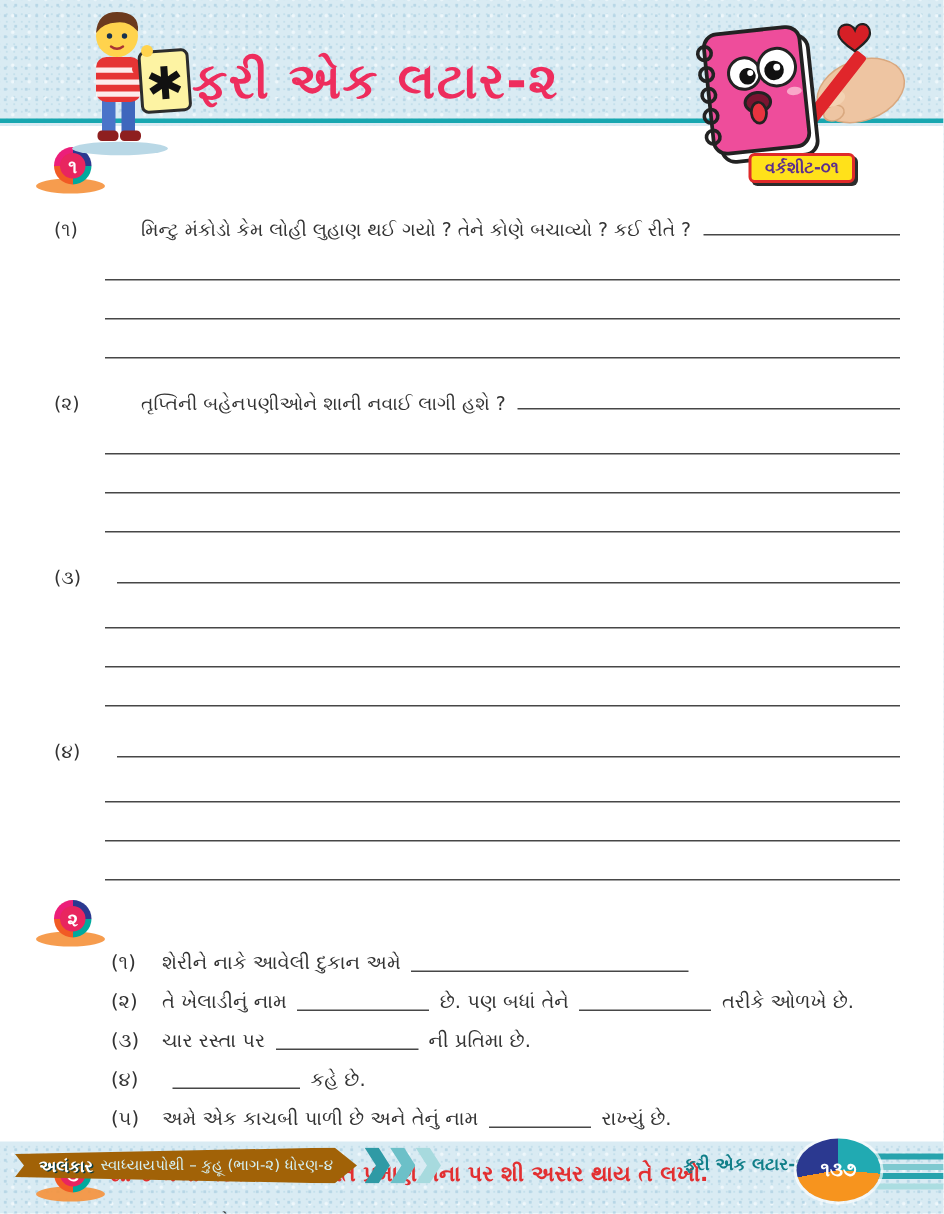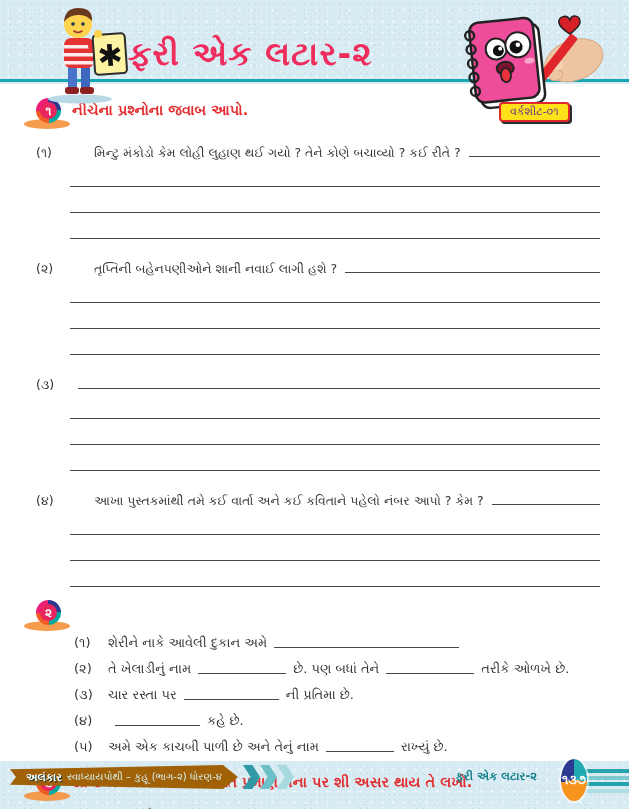--- a/index.html
+++ b/index.html
@@ -16,21 +16,21 @@
   }
   .content{position:absolute;left:0;top:84px;width:629px;height:677px;background:#ffffff;z-index:2;}
   .inner{padding:6px 29px 0 36px;}
 
   
   .teal-rule{position:absolute;left:0;top:79px;width:629px;height:3px;background:#18a7b0;z-index:3;}
   .page-title{position:absolute;left:128px;top:34px;font-size:33px;font-weight:bold;color:#ee2d5d;z-index:4;letter-spacing:1px;white-space:nowrap;}
   .boy{position:absolute;left:38px;top:4px;z-index:5;}
   .notebook{position:absolute;left:452px;top:6px;z-index:6;}
   .ws-badge{position:absolute;left:499px;top:102px;z-index:7;background:#ffe11a;border:2px solid #e02a2a;
-    border-radius:4px;padding:1px 9px 2px;font-size:11px;font-weight:normal;color:#5b2d8e;box-shadow:2px 2px 0 #2c2c2c;white-space:nowrap;}
+    border-radius:4px;padding:1px 9px 2px;font-size:11px;font-weight:bold;color:#5b2d8e;box-shadow:2px 2px 0 #2c2c2c;white-space:nowrap;}
 
   
   .sec-header{display:flex;align-items:center;gap:11px;margin-top:8px;}
   .sec-heading{color:#e22f31;font-weight:bold;font-size:14.5px;white-space:nowrap;}
   .badge{width:25px;height:25px;border-radius:50%;flex:none;position:relative;display:flex;align-items:center;justify-content:center;
     background:conic-gradient(#2b3990 0 90deg,#00a99d 90deg 180deg,#f15a24 180deg 270deg,#ec1e79 270deg 360deg);}
   .badge::before{content:'';position:absolute;inset:4px;border-radius:50%;background:#e8255f;}
   .badge::after{content:'';position:absolute;left:-12px;bottom:-6px;width:46px;height:10px;background:#f5913b;border-radius:50%;z-index:-1;opacity:.9;}
   .badge span{position:relative;color:#fff;font-weight:bold;font-size:12px;line-height:1;}
 
@@ -60,21 +60,21 @@
   .band-logo{font-weight:bold;font-size:11px;text-shadow:1px 1px 0 #063b41;}
   .band-book{font-size:10px;color:#d5f1f3;}
   .chev{position:absolute;bottom:20px;height:24px;width:17px;z-index:3;clip-path:polygon(0 0,55% 0,100% 50%,55% 100%,0 100%,45% 50%);}
   .chev1{left:243px;background:#2f9aa5;}
   .chev2{left:260px;background:#6cc0c8;}
   .chev3{left:277px;background:#a7dade;}
   .footer-chapter{position:absolute;right:92px;bottom:26px;z-index:4;color:#117f89;font-weight:bold;font-size:11.5px;white-space:nowrap;}
   .stripes{position:absolute;right:0;bottom:14px;width:58px;z-index:3;}
   .stripes div{height:4px;margin:2.5px 0;}
   .st1{background:#27a3ad;}.st2{background:#7ec9d0;}.st3{background:#27a3ad;}.st4{background:#abdde1;}
-  .page-badge{position:absolute;right:42px;bottom:8px;z-index:5;width:26px;height:42px;border-radius:50%;
+  .page-badge{position:absolute;right:42px;bottom:8px;z-index:5;width:56px;height:42px;border-radius:50%;
     background:conic-gradient(#21aab2 0 95deg,#f7941e 95deg 260deg,#2b3990 260deg 360deg);
     display:flex;align-items:center;justify-content:center;color:#fff;font-weight:bold;font-size:13px;
     box-shadow:0 0 0 2px rgba(255,255,255,.65);}
 </style>
 </head>
 <body>
 
 <div class="teal-rule"></div>
 
 <div class="boy">
@@ -144,21 +144,20 @@
 
 <div class="ws-badge">વર્કશીટ-૦૧</div>
 
 <div class="content">
   <div class="inner">
 
     <div class="sec-header">
       <div class="badge">
           <span>૧</span>
         </div>
-      <div class="sec-heading">નીચેના પ્રશ્નોના જવાબ આપો.</div>
     </div>
 
     <div class="qblock">
       <div class="qrow">
         <span class="qnum">(૧)</span>
         <span class="qtext">મિન્ટુ મંકોડો કેમ લોહી લુહાણ થઈ ગયો ? તેને કોણે બચાવ્યો ? કઈ રીતે ?</span>
         <span class="tail"></span>
       </div>
       <div class="ansline"></div>
       <div class="ansline"></div>
@@ -182,21 +181,20 @@
         <span class="tail"></span>
       </div>
       <div class="ansline"></div>
       <div class="ansline"></div>
       <div class="ansline"></div>
     </div>
 
     <div class="qblock">
       <div class="qrow">
         <span class="qnum">(૪)</span>
-        <span class="qtext">આખા પુસ્તકમાંથી તમે કઈ વાર્તા અને કઈ કવિતાને પહેલો નંબર આપો ? કેમ ?</span>
         <span class="tail"></span>
       </div>
       <div class="ansline"></div>
       <div class="ansline"></div>
       <div class="ansline"></div>
     </div>
 
     <div class="sec-header sec2-gap">
       <div class="badge">
           <span>૨</span>

